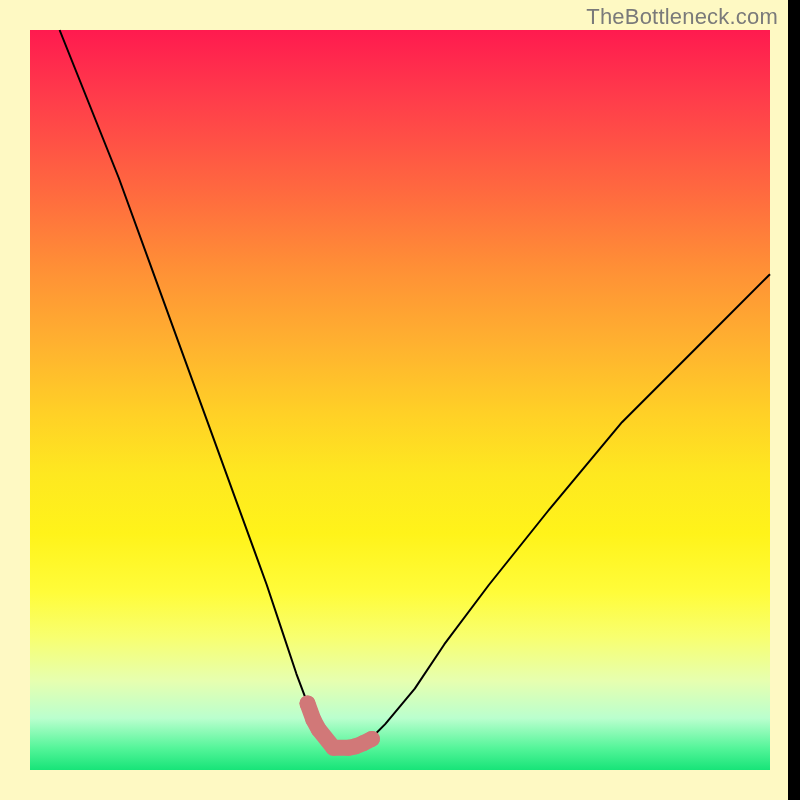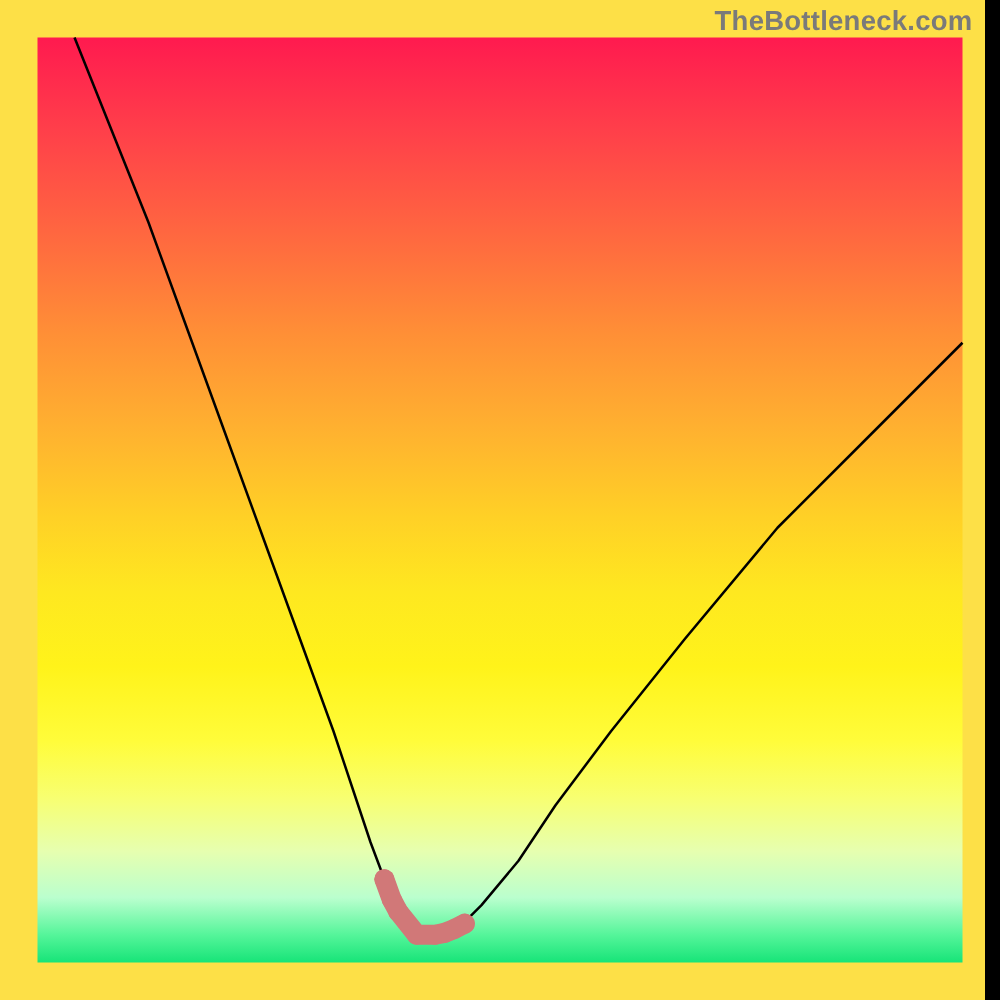--- a/index.html
+++ b/index.html
@@ -10,22 +10,21 @@
     background: #000;
     overflow: hidden;
     font-family: Arial, Helvetica, sans-serif;
   }
   .frame {
     position: absolute;
     left: 0;
     top: 0;
     width: 788px;
     height: 800px;
-    background: #fde047;
-    font-weight: bold;
+    background: #fef9c3;
   }
   .plot {
     position: absolute;
     left: 30px;
     top: 30px;
     width: 740px;
     height: 740px;
     background: linear-gradient(
       to bottom,
       #ff1a4f 0%,

